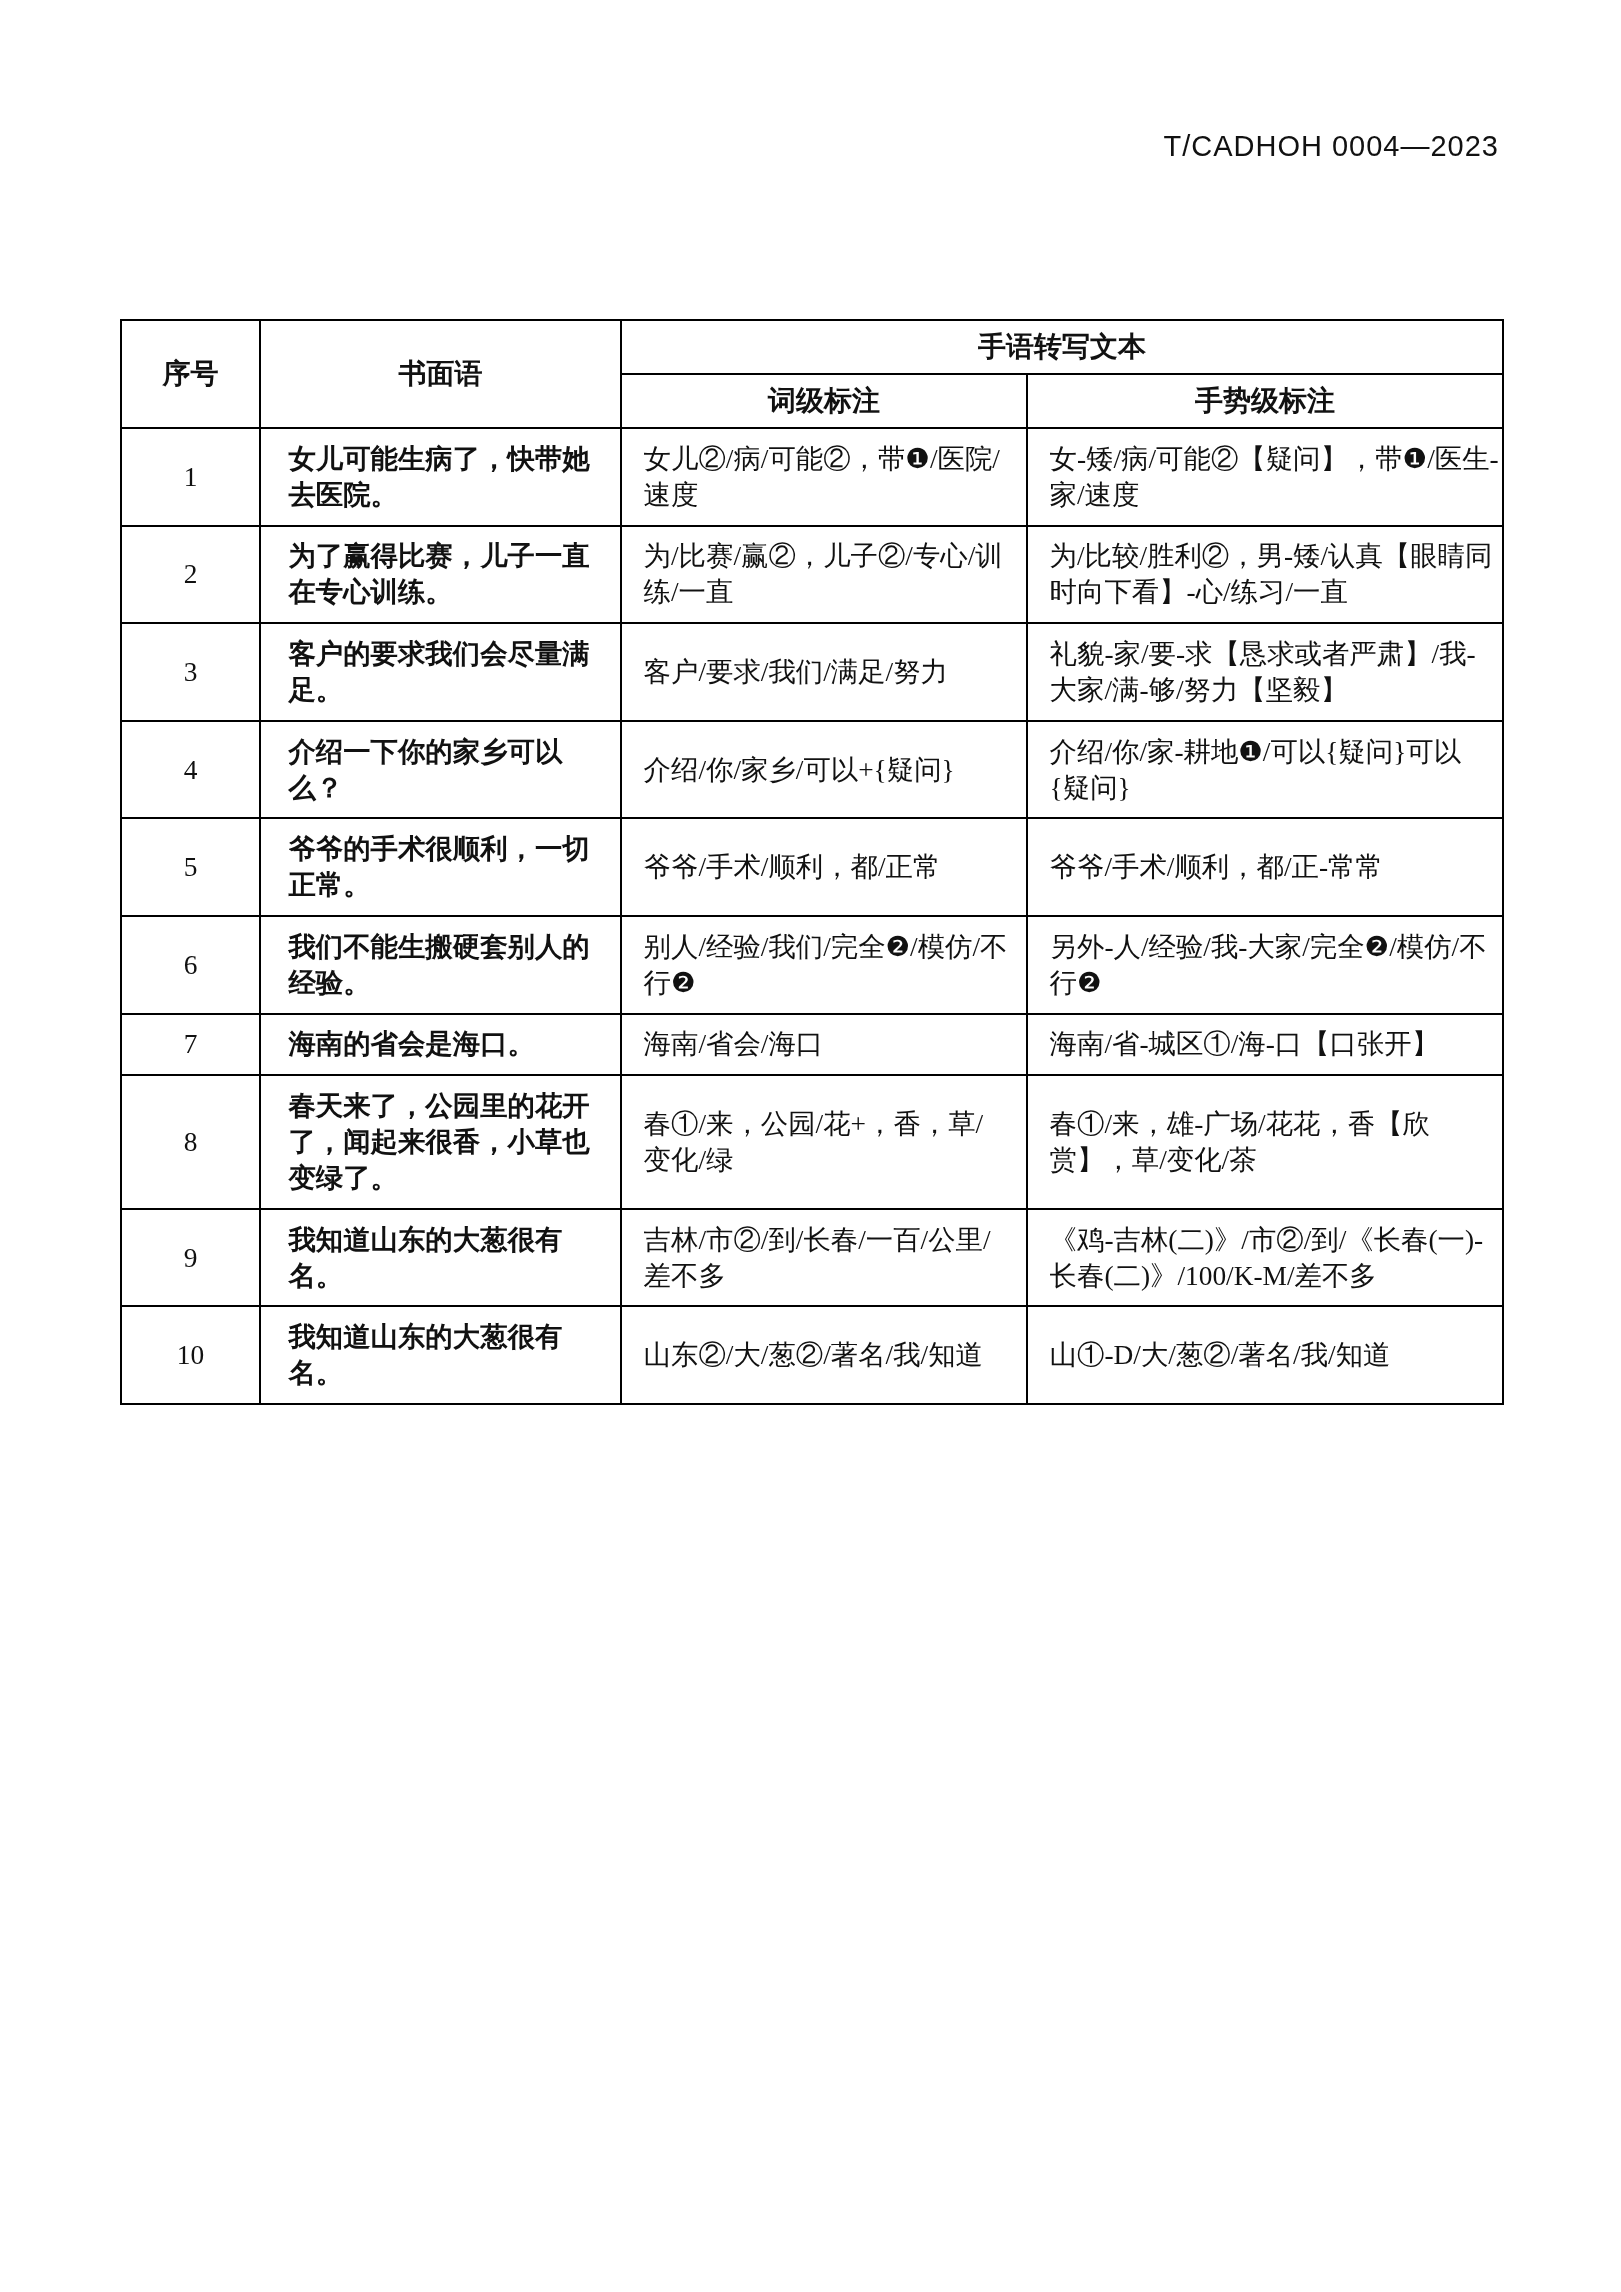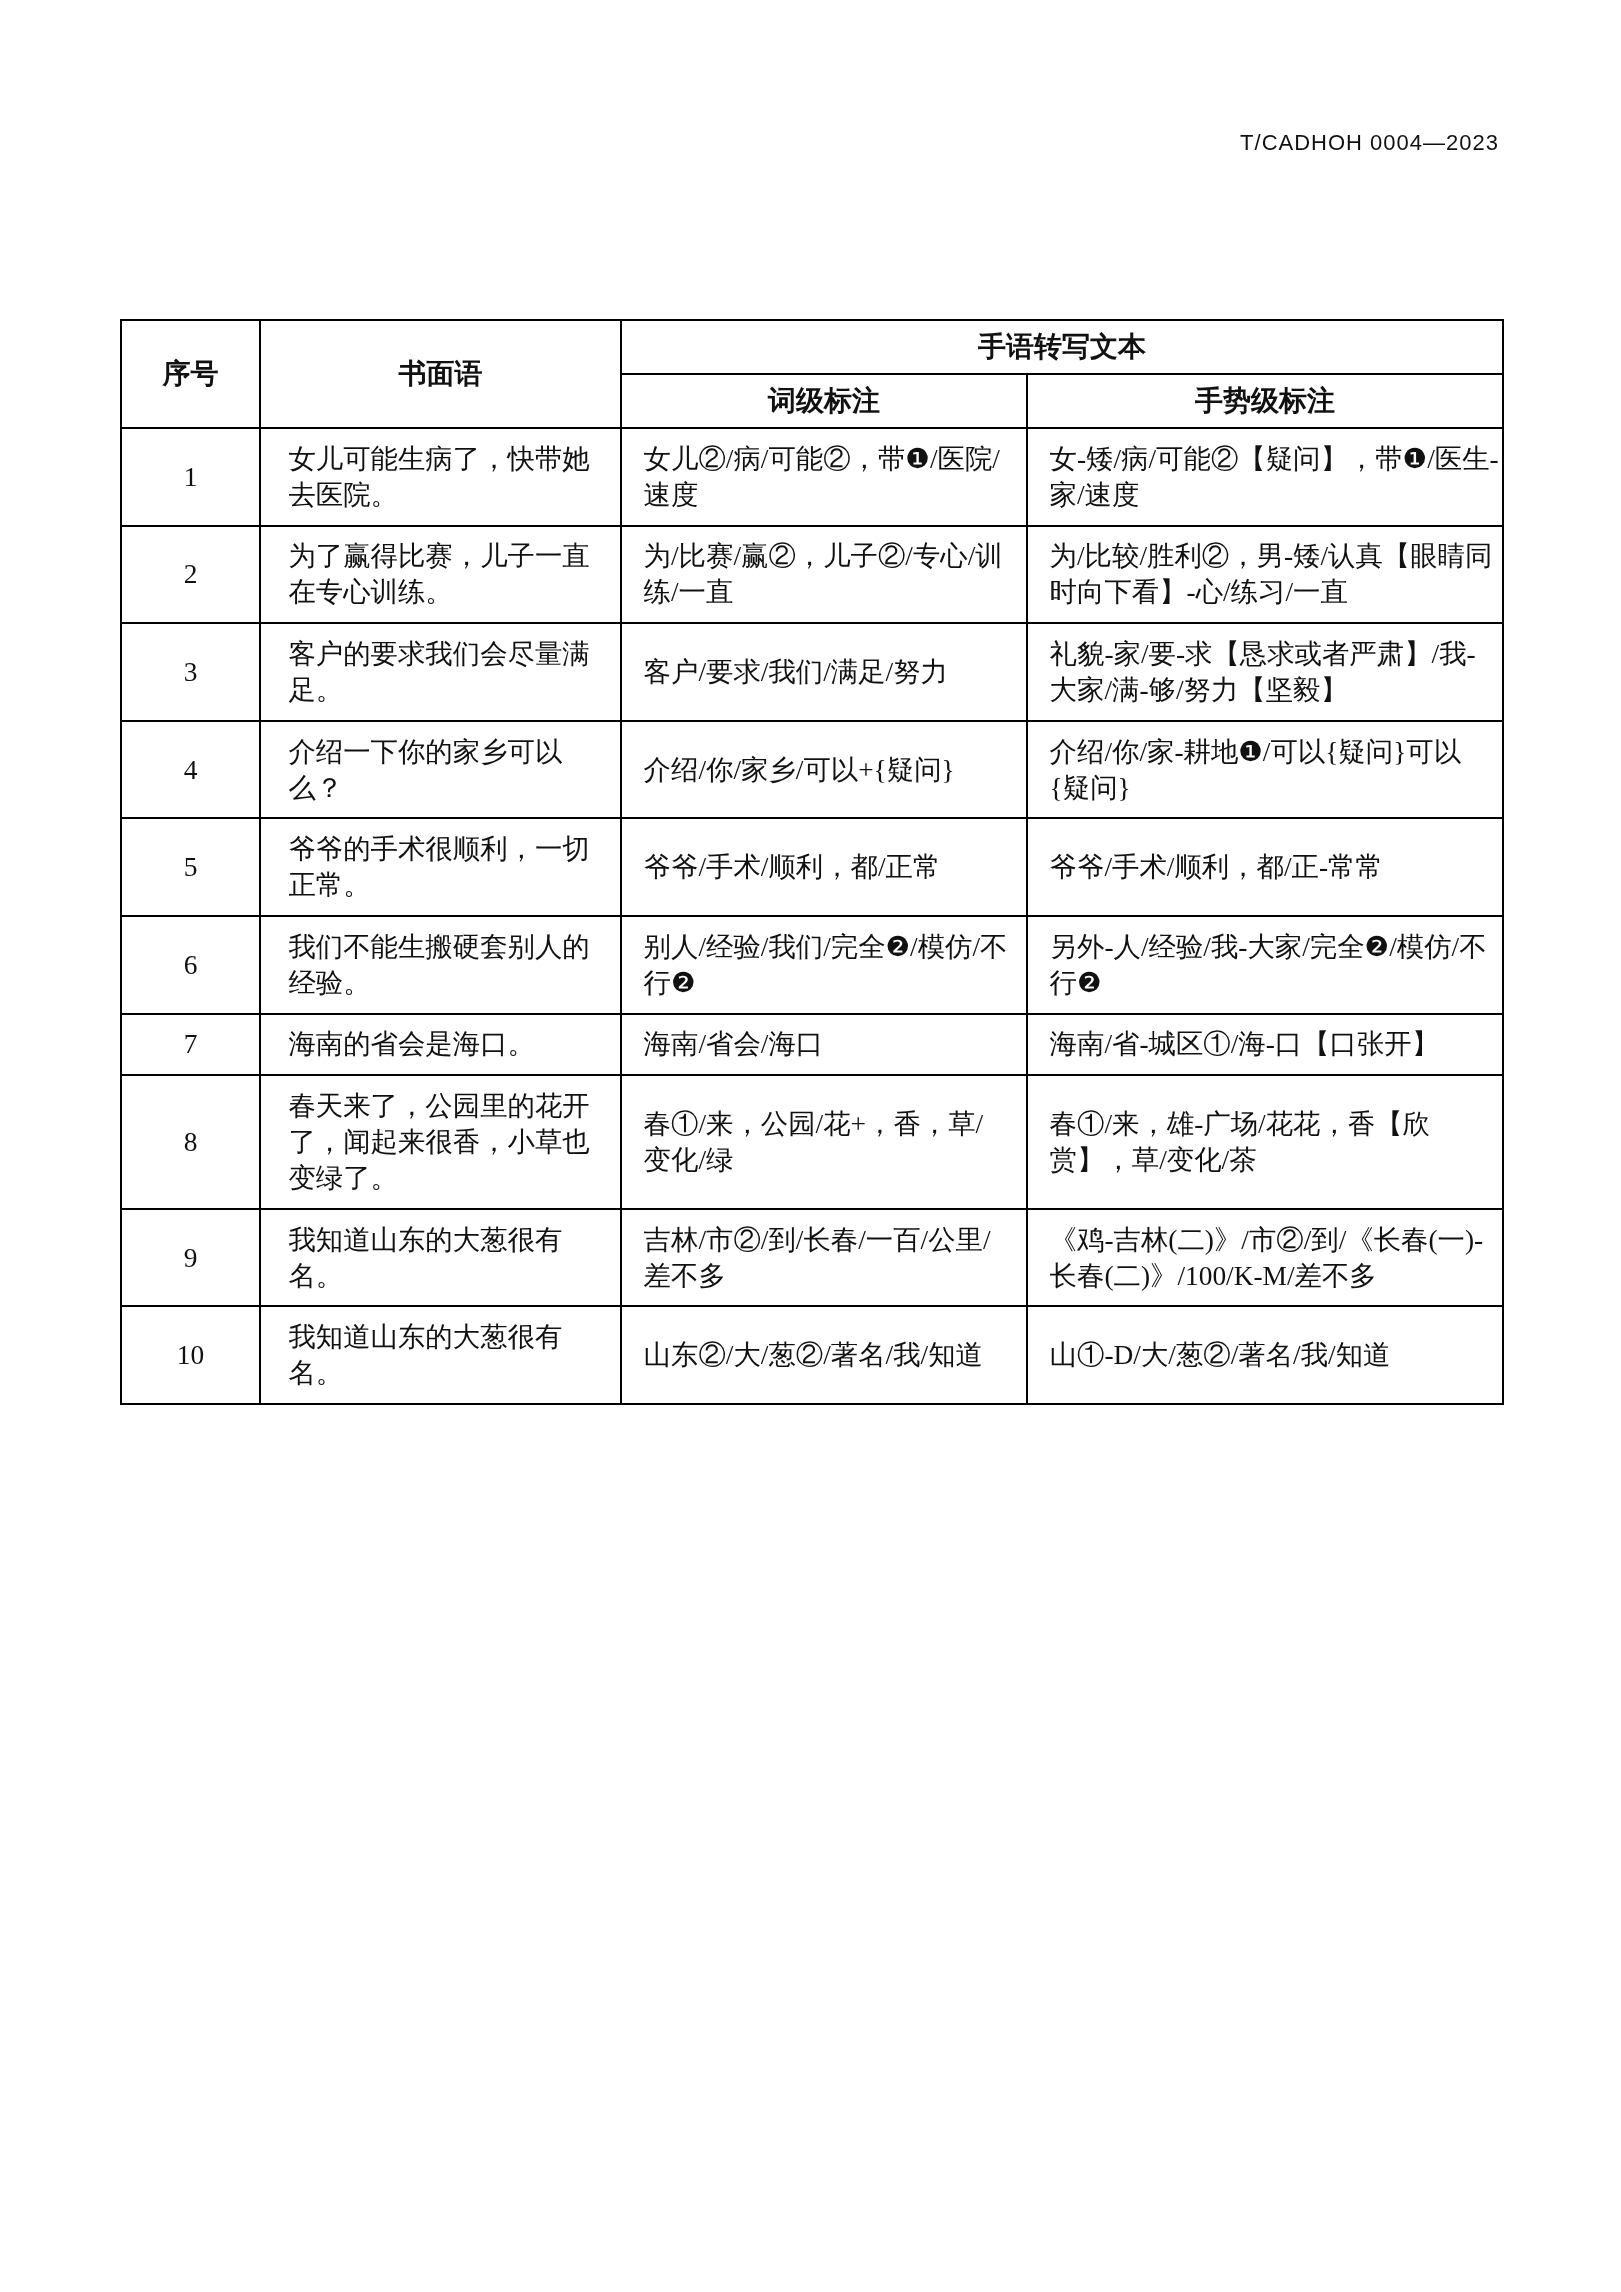--- a/index.html
+++ b/index.html
@@ -13,21 +13,21 @@
     width: 1621px;
     height: 2293px;
     background: #ffffff;
     overflow: hidden;
   }
   .doc-header {
     position: absolute;
     top: 130px;
     right: 122px;
     font-family: "Liberation Sans", "DejaVu Sans", sans-serif;
-    font-size: 22px;
+    font-size: 29px;
     letter-spacing: 1px;
     color: #111111;
     white-space: nowrap;
   }
   .table-title {
     position: absolute;
     top: 263px;
     left: 0;
     width: 100%;
     text-align: center;
@@ -65,21 +65,21 @@
   .corpus-table td {
     font-family: "Liberation Serif", "DejaVu Serif", serif;
     font-size: 27.4px;
     line-height: 36px;
     padding: 11.8px 13.7px;
   }
   .corpus-table td.cell-index {
     text-align: center;
     padding: 11.8px 3.9px;
   }
-  .corpus-table td.cell-written  { padding-left: 27.4px; padding-right: 18px; }
+  .corpus-table td.cell-written  { padding-left: 27.4px; padding-right: 18px; font-weight: bold; }
   .corpus-table td.cell-word     { padding-left: 21.6px; padding-right: 15.7px; border-radius: 32px; }
   .corpus-table td.cell-gesture  { padding-left: 21.6px; padding-right: 2px; }
   .page-number {
     position: absolute;
     top: 2154px;
     left: 0;
     width: 100%;
     text-align: center;
     font-family: "Liberation Serif", "DejaVu Serif", serif;
     font-size: 25.5px;

